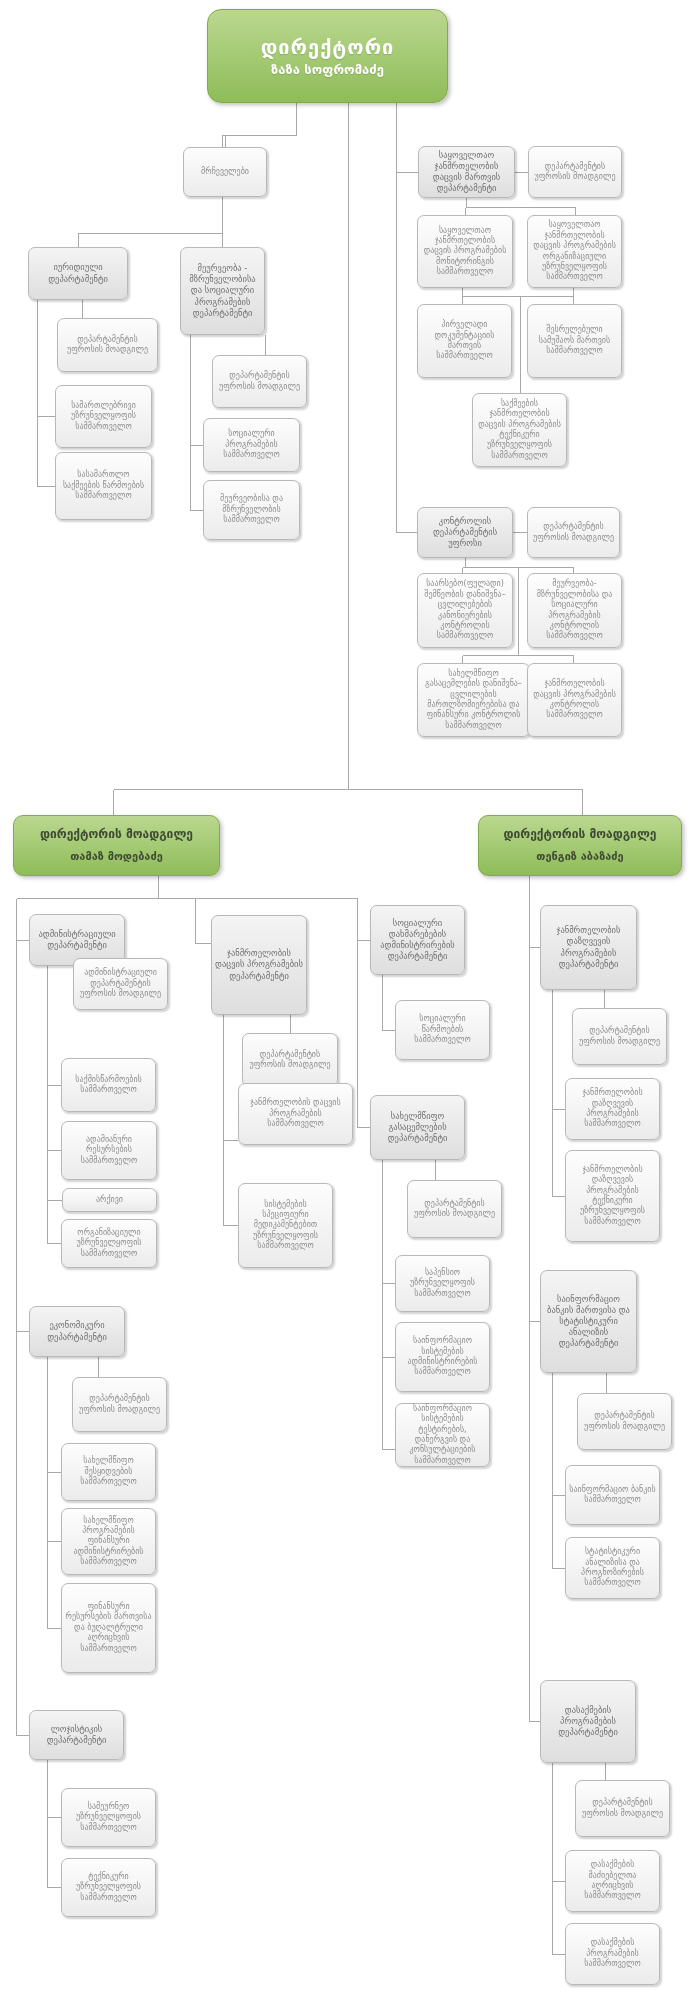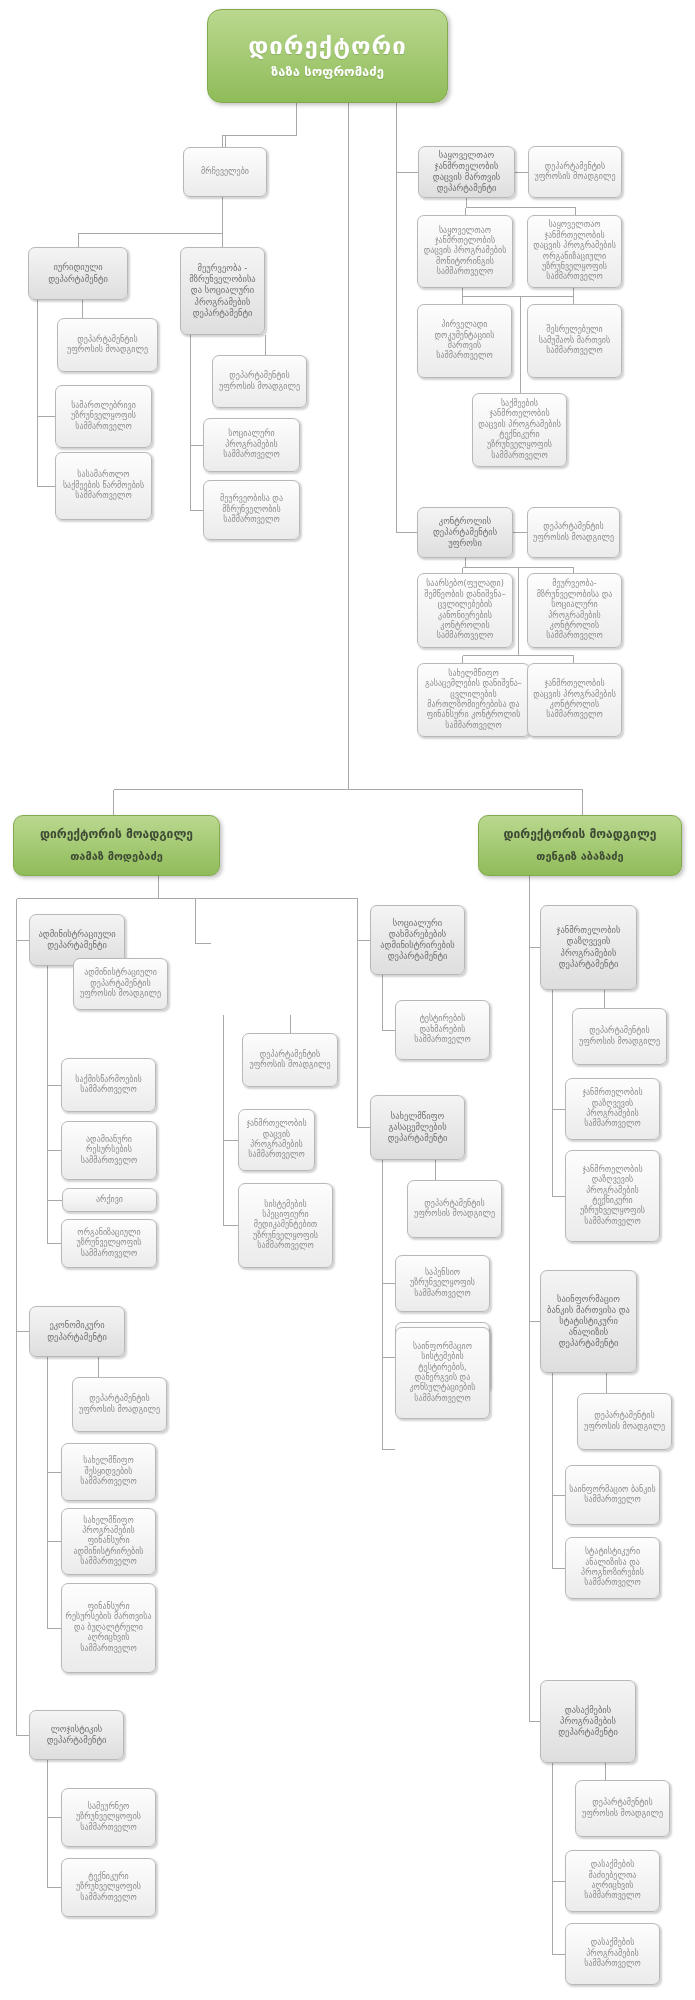--- a/index.html
+++ b/index.html
@@ -10,21 +10,21 @@
   .node{position:absolute;box-sizing:border-box;display:flex;flex-direction:column;align-items:center;justify-content:center;
         text-align:center;padding:2px 3px;border:1px solid var(--border,#b8b8b8);border-radius:7px;
         background:linear-gradient(180deg,var(--box-bg-top,#fdfdfd),var(--box-bg-bottom,#ebebeb));
         color:var(--text,#8c8c8c);font-size:8px;line-height:1.3;box-shadow:1.5px 1.5px 2px rgba(0,0,0,.18);
         overflow-wrap:break-word;word-break:normal;}
   .node.dept{background:linear-gradient(180deg,var(--dept-bg-top,#f4f4f4),var(--dept-bg-bottom,#dedede));
         color:var(--dept-text,#6d6d6d);font-size:8.5px;}
   .node.green{background:linear-gradient(180deg,var(--green-top,#bad88f),var(--green-bottom,#8fbc59));
         border-color:var(--green-border,#85a94f);border-radius:10px;box-shadow:2px 2px 4px rgba(0,0,0,.25);}
   .node.director{color:var(--green-text,#ffffff);border-radius:14px;}
-  .director .t1{font-size:24px;font-weight:bold;letter-spacing:1px;text-shadow:0 1px 1px rgba(0,0,0,.15);}
+  .director .t1{font-size:20px;font-weight:bold;letter-spacing:1px;text-shadow:0 1px 1px rgba(0,0,0,.15);}
   .director .t2{font-size:13px;font-weight:bold;margin-top:2px;text-shadow:0 1px 1px rgba(0,0,0,.15);}
   .node.vice{color:var(--deputy-text,#3e4a34);}
   .vice .t1{font-size:12px;font-weight:bold;}
   .vice .t2{font-size:11px;font-weight:bold;margin-top:7px;text-align:center;}
 </style>
 </head>
 <body>
 
 <div id="chart">
 
@@ -103,31 +103,32 @@
   <div class="node dept" style="left:29px;top:1306px;width:96px;height:51px">ეკონომიკური დეპარტამენტი</div>
   <div class="node" style="left:72px;top:1377px;width:95px;height:55px">დეპარტამენტის უფროსის მოადგილე</div>
   <div class="node" style="left:61px;top:1443px;width:95px;height:58px">სახელმწიფო შესყიდვების სამმართველო</div>
   <div class="node" style="left:61px;top:1508px;width:95px;height:67px">სახელმწიფო პროგრამების ფინანსური ადმინისტრირების სამმართველო</div>
   <div class="node" style="left:61px;top:1583px;width:95px;height:90px">ფინანსური რესურსების მართვისა და ბუღალტრული აღრიცხვის სამმართველო</div>
 
   <div class="node dept" style="left:29px;top:1710px;width:95px;height:50px">ლოჯისტიკის დეპარტამენტი</div>
   <div class="node" style="left:61px;top:1788px;width:95px;height:59px">სამეურნეო უზრუნველყოფის სამმართველო</div>
   <div class="node" style="left:61px;top:1858px;width:95px;height:59px">ტექნიკური უზრუნველყოფის სამმართველო</div>
 
+  <div class="node dept" style="left:211px;top:915px;width:96px;height:100px">ჯანმრთელობის დაცვის პროგრამების დეპარტამენტი</div>
   <div class="node" style="left:242px;top:1033px;width:96px;height:54px">დეპარტამენტის უფროსის მოადგილე</div>
-  <div class="node" style="left:238px;top:1109px;width:77px;height:62px">ჯანმრთელობის დაცვის პროგრამების სამმართველო</div>
+  <div class="node" style="left:238px;top:1083px;width:115px;height:62px">ჯანმრთელობის დაცვის პროგრამების სამმართველო</div>
   <div class="node" style="left:238px;top:1183px;width:95px;height:85px">სისტემების სპეციფიური მედიკამენტებით უზრუნველყოფის სამმართველო</div>
 
   <div class="node dept" style="left:370px;top:905px;width:95px;height:70px">სოციალური დახმარებების ადმინისტრირების დეპარტამენტი</div>
-  <div class="node" style="left:395px;top:1000px;width:95px;height:60px">ტესტირების დახმარების სამმართველო</div>
+  <div class="node" style="left:395px;top:1000px;width:95px;height:60px">სოციალური წარმოების სამმართველო</div>
   <div class="node dept" style="left:370px;top:1095px;width:95px;height:65px">სახელმწიფო გასაცემლების დეპარტამენტი</div>
   <div class="node" style="left:407px;top:1180px;width:95px;height:58px">დეპარტამენტის უფროსის მოადგილე</div>
   <div class="node" style="left:395px;top:1255px;width:95px;height:57px">საპენსიო უზრუნველყოფის სამმართველო</div>
   <div class="node" style="left:395px;top:1322px;width:95px;height:70px">საინფორმაციო სისტემების ადმინისტრირების სამმართველო</div>
-  <div class="node" style="left:395px;top:1327px;width:95px;height:92px">საინფორმაციო სისტემების ტესტირების, დანერგვის და კონსულტაციების სამმართველო</div>
+  <div class="node" style="left:395px;top:1403px;width:95px;height:64px">საინფორმაციო სისტემების ტესტირების, დანერგვის და კონსულტაციების სამმართველო</div>
 
   <div class="node dept" style="left:540px;top:905px;width:97px;height:85px">ჯანმრთელობის დაზღვევის პროგრამების დეპარტამენტი</div>
   <div class="node" style="left:572px;top:1008px;width:95px;height:57px">დეპარტამენტის უფროსის მოადგილე</div>
   <div class="node" style="left:565px;top:1078px;width:95px;height:62px">ჯანმრთელობის დაზღვევის პროგრამების სამმართველო</div>
   <div class="node dept" style="left:540px;top:1270px;width:97px;height:103px">საინფორმაციო ბანკის მართვისა და სტატისტიკური ანალიზის დეპარტამენტი</div>
 
   <div class="node" style="left:565px;top:1150px;width:95px;height:92px">ჯანმრთელობის დაზღვევის პროგრამების ტექნიკური უზრუნველყოფის სამმართველო</div>
   <div class="node" style="left:577px;top:1393px;width:95px;height:57px">დეპარტამენტის უფროსის მოადგილე</div>
   <div class="node" style="left:565px;top:1465px;width:95px;height:60px">საინფორმაციო ბანკის სამმართველო</div>
   <div class="node" style="left:565px;top:1537px;width:95px;height:62px">სტატისტიკური ანალიზისა და პროგნოზირების სამმართველო</div>

